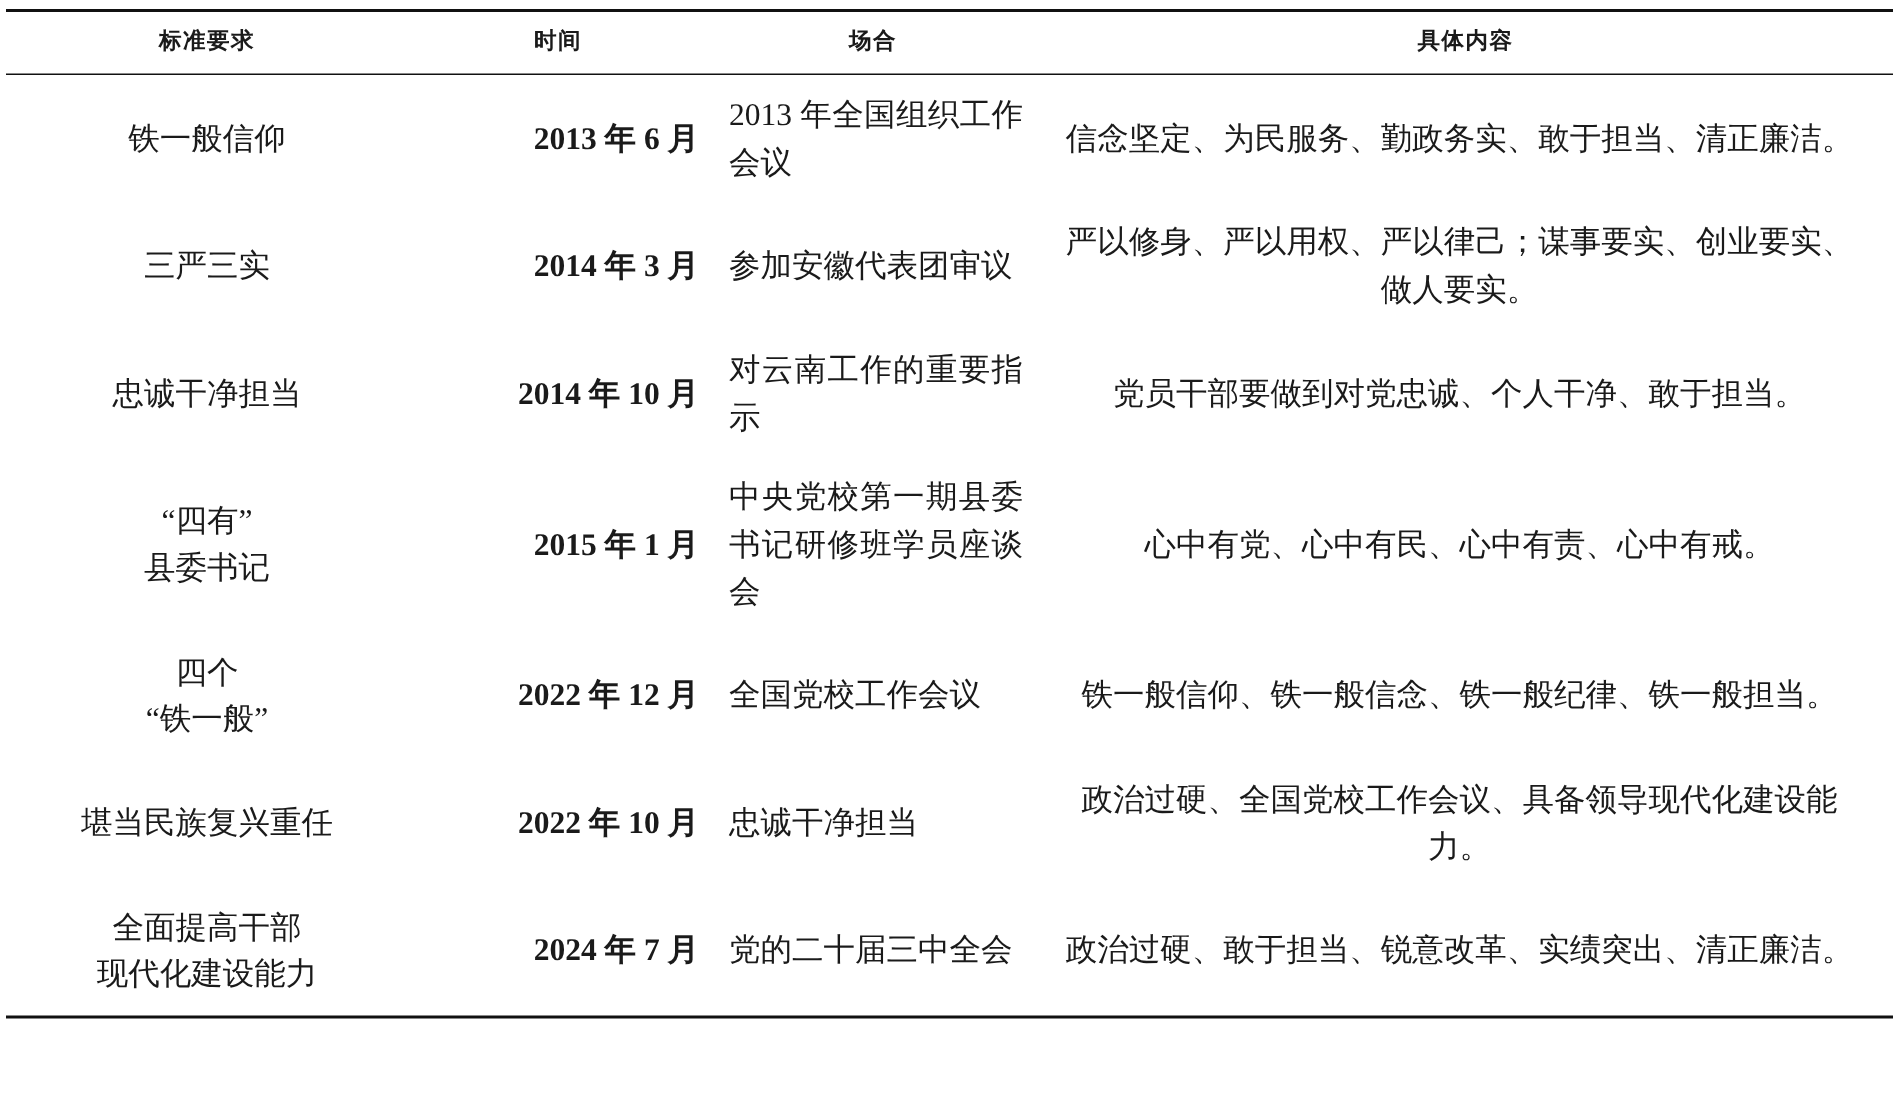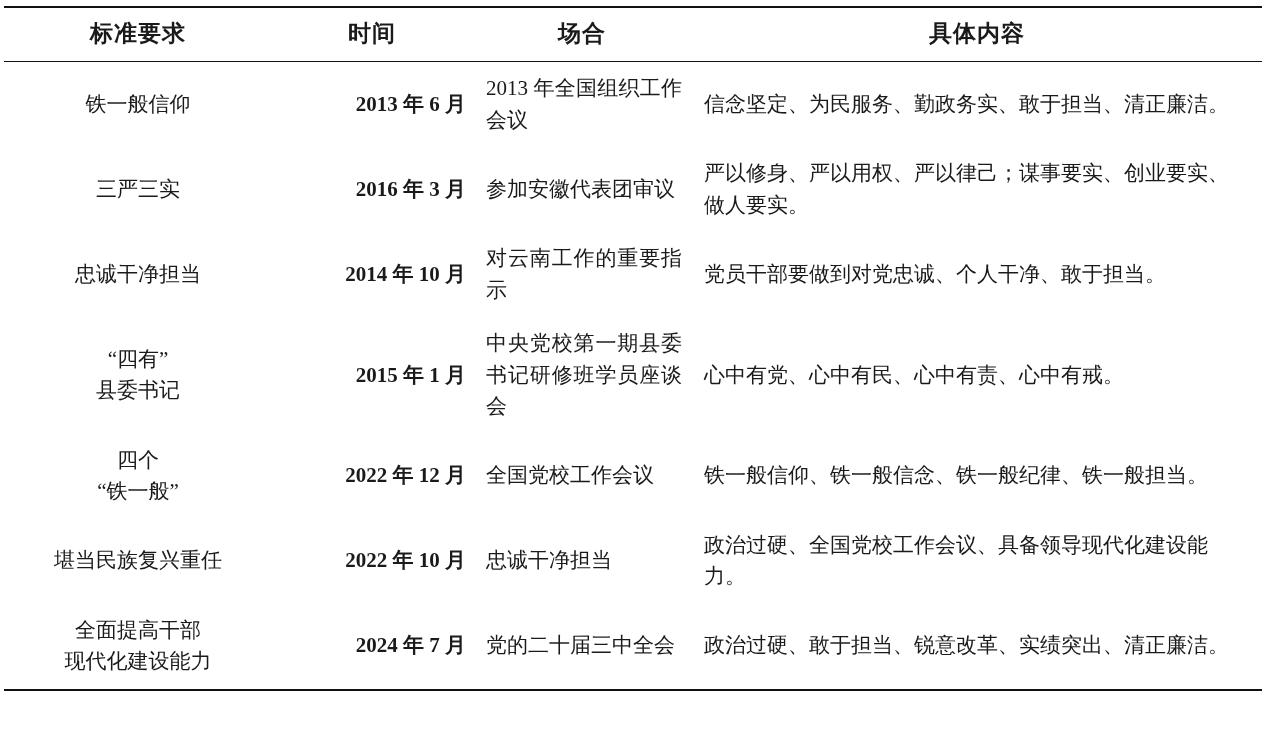--- a/index.html
+++ b/index.html
@@ -24,21 +24,21 @@
     border-collapse: collapse;
     table-layout: fixed;
   }
   table.doc-table col.c1 { width: 268px; }
   table.doc-table col.c2 { width: 200px; }
   table.doc-table col.c3 { width: 220px; }
   table.doc-table col.c4 { width: 570px; }
 
   thead th {
     font-weight: bold;
-    font-size: 23px;
+    font-size: 15px;
     text-align: center;
     padding: 10px 6px 12px 6px;
     letter-spacing: 1px;
     font-family: "Liberation Sans", "DejaVu Sans", sans-serif;
   }
   thead tr.head-row {
     border-top: 2.5px solid #111;
     border-bottom: 1.2px solid #111;
   }
   tbody tr:last-child {
@@ -60,21 +60,21 @@
     font-weight: bold;
   }
   td.col-occasion {
     text-align: left;
     padding-left: 14px;
     padding-right: 10px;
     text-align: justify;
     text-align-last: left;
   }
   td.col-content {
-    text-align: left;
+    text-align: center;
     padding-left: 12px;
     padding-right: 20px;
   }
   .spacer-top { height: 6px; }
 </style>
 </head>
 <body>
 
 <div class="spacer-top"></div>
 
@@ -96,21 +96,21 @@
     </thead>
     <tbody>
       <tr>
         <td class="col-name">铁一般信仰</td>
         <td class="col-time">2013 年 6 月</td>
         <td class="col-occasion">2013 年全国组织工作会议</td>
         <td class="col-content">信念坚定、为民服务、勤政务实、敢于担当、清正廉洁。</td>
       </tr>
       <tr>
         <td class="col-name">三严三实</td>
-        <td class="col-time">2016 年 3 月</td>
+        <td class="col-time">2014 年 3 月</td>
         <td class="col-occasion">参加安徽代表团审议</td>
         <td class="col-content">严以修身、严以用权、严以律己；谋事要实、创业要实、做人要实。</td>
       </tr>
       <tr>
         <td class="col-name">忠诚干净担当</td>
         <td class="col-time">2014 年 10 月</td>
         <td class="col-occasion">对云南工作的重要指示</td>
         <td class="col-content">党员干部要做到对党忠诚、个人干净、敢于担当。</td>
       </tr>
       <tr>

